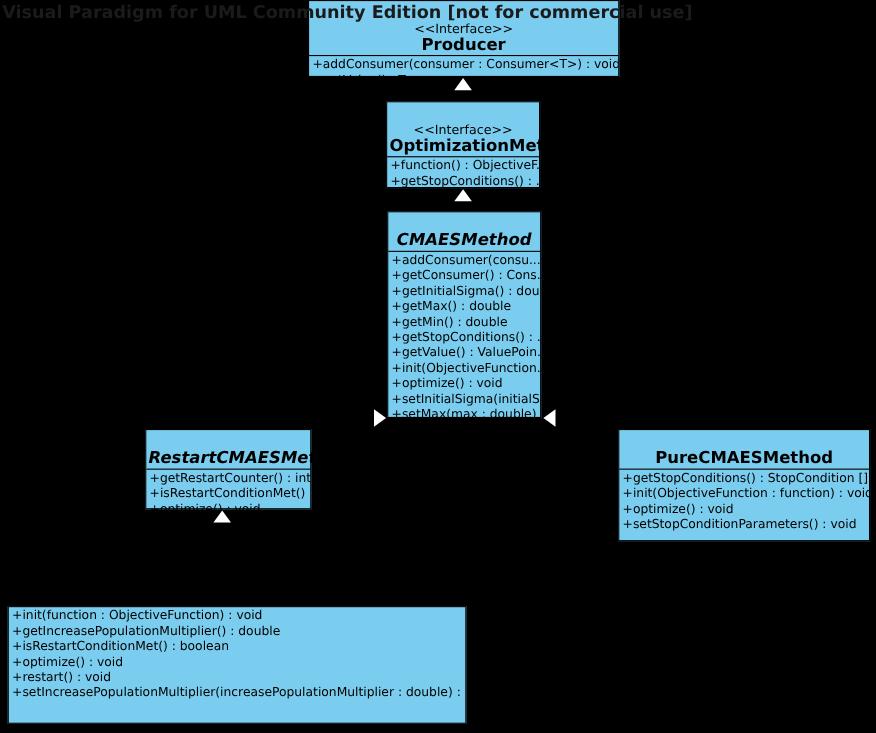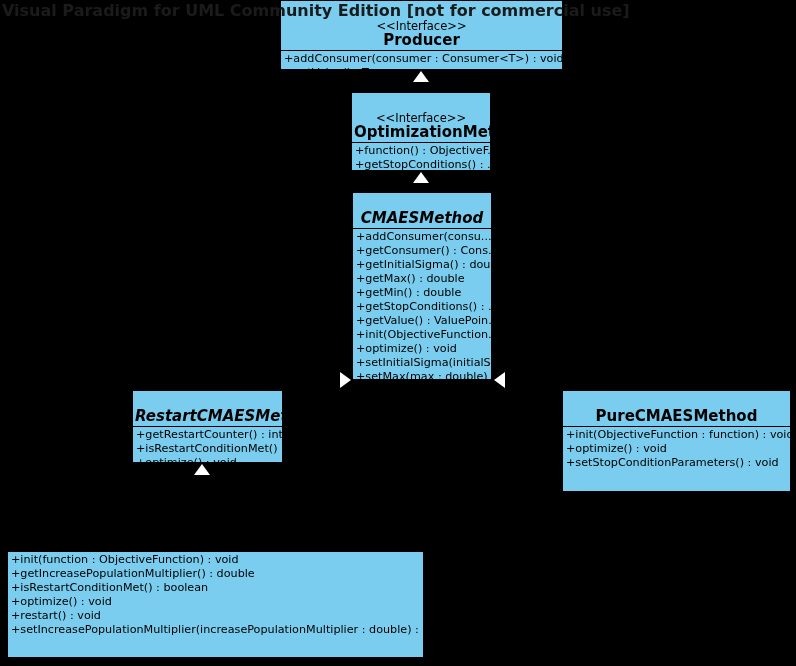--- a/index.html
+++ b/index.html
@@ -176,20 +176,21 @@
       <div class="member">+optimize() : void</div>
     </div>
   </div>
   <div class="arrow arrow-up" style="left:194px; top:464px;"></div>
 
   <div class="uml-class" style="left:562px; top:390px; width:229px; height:102px;">
     <div class="class-header">
       <span class="class-name">PureCMAESMethod</span>
     </div>
     <div class="members">
+      <div class="member">+getStopConditions() : StopCondition []</div>
       <div class="member">+init(ObjectiveFunction : function) : void</div>
       <div class="member">+optimize() : void</div>
       <div class="member">+setStopConditionParameters() : void</div>
     </div>
   </div>
 
   <div class="uml-class" style="left:7px; top:551px; width:417px; height:107px;">
     <div class="members">
       <div class="member">+init(function : ObjectiveFunction) : void</div>
       <div class="member">+getIncreasePopulationMultiplier() : double</div>

